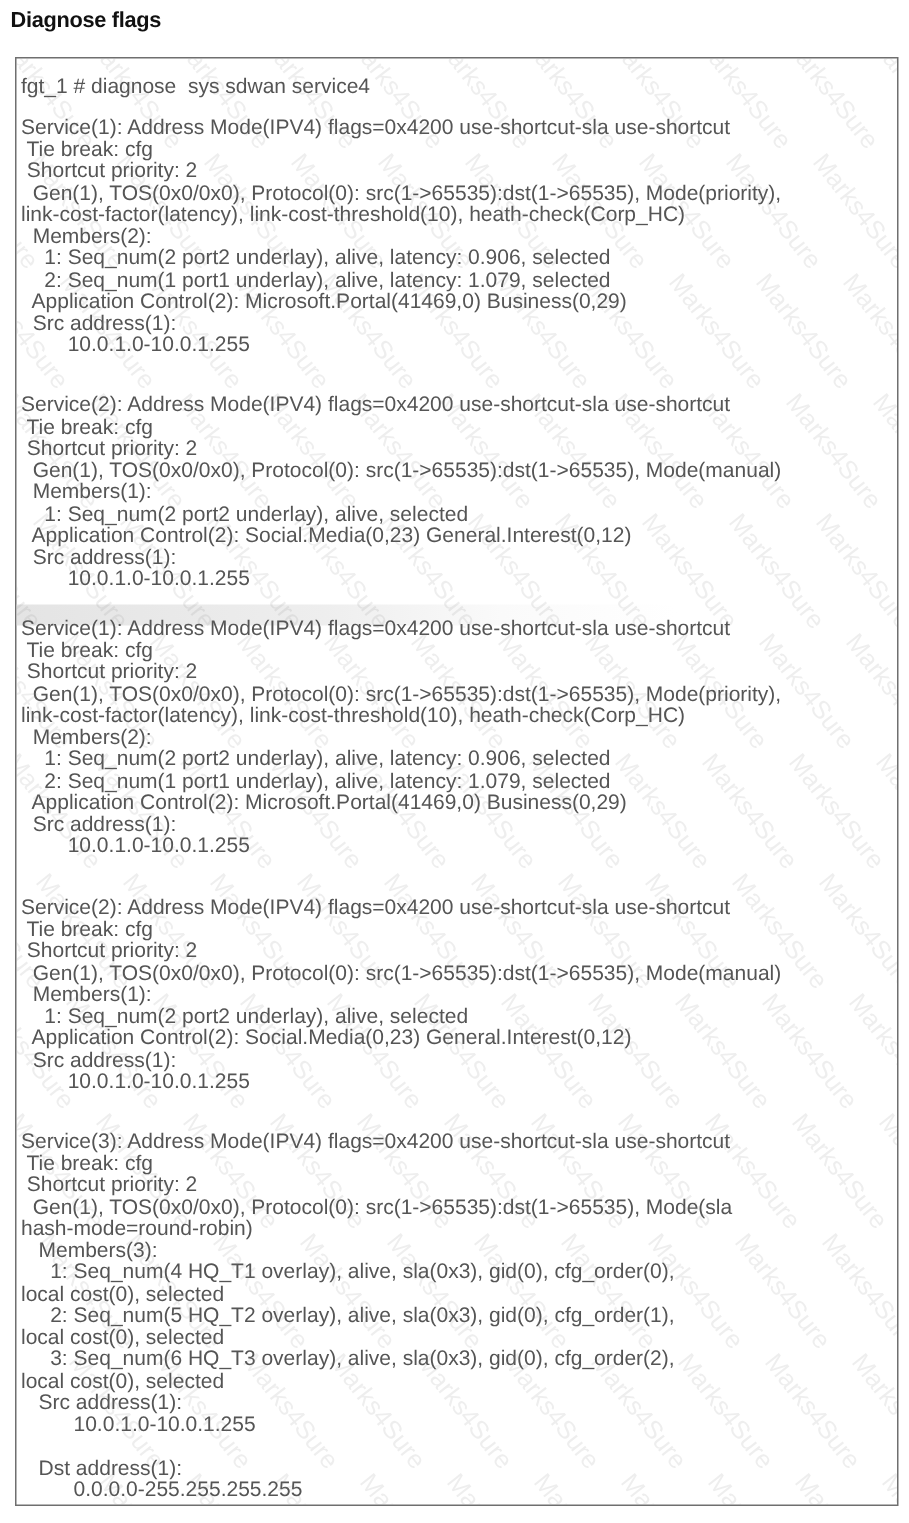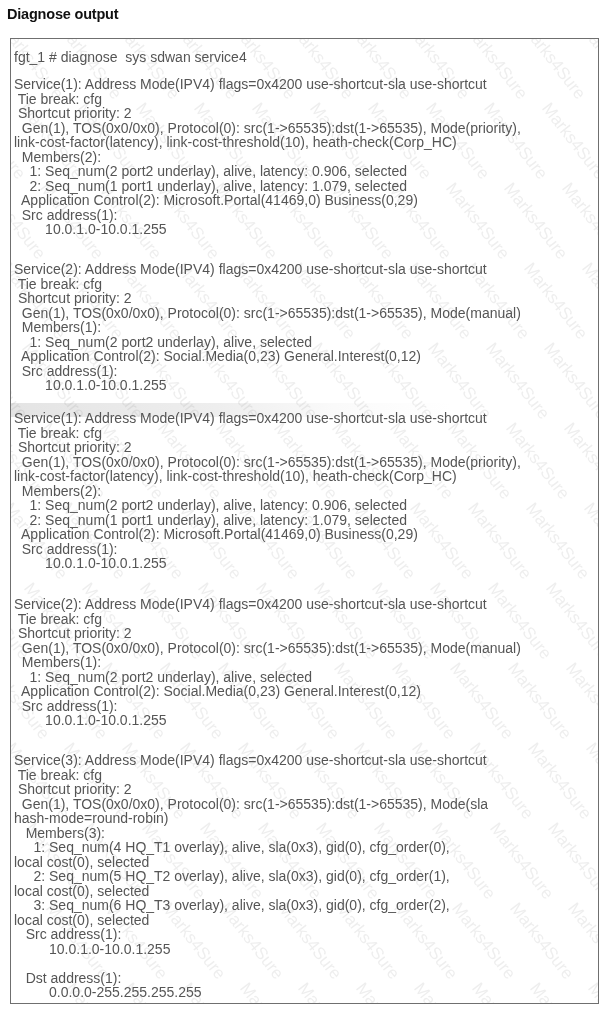--- a/index.html
+++ b/index.html
@@ -65,21 +65,21 @@
     font-size: 17px;
     color: rgba(120,120,120,0.13);
     transform: rotate(52deg);
     transform-origin: left top;
     white-space: nowrap;
   }
 </style>
 </head>
 <body>
 
-<div class="page-title">Diagnose output</div>
+<div class="page-title">Diagnose flags</div>
 
 <div class="console-box">
   <div class="seam"></div>
 
   <pre class="block" style="top:11px;">fgt_1 # diagnose  sys sdwan service4</pre>
 
   <pre class="block" style="top:38px;">Service(1): Address Mode(IPV4) flags=0x4200 use-shortcut-sla use-shortcut
  Tie break: cfg
  Shortcut priority: 2
   Gen(1), TOS(0x0/0x0), Protocol(0): src(1-&gt;65535):dst(1-&gt;65535), Mode(priority),

